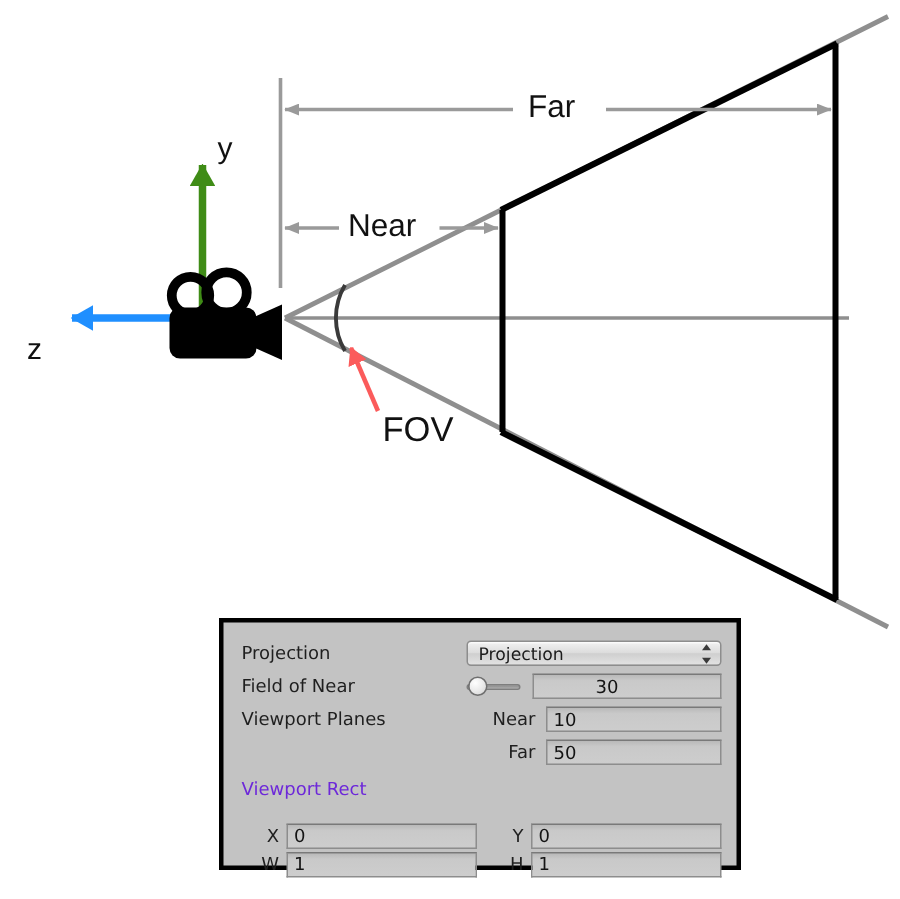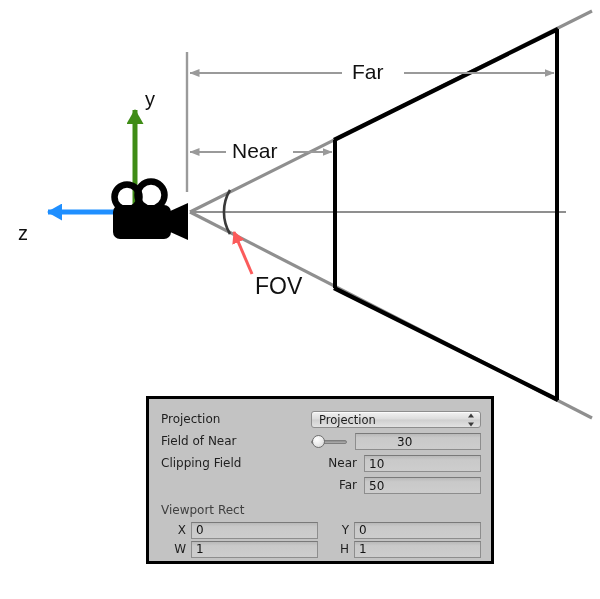--- a/index.html
+++ b/index.html
@@ -26,21 +26,21 @@
     position: absolute;
     left: 0; top: 0;
     width: 600px;
     height: 599px;
   }
 
   
   .inspector-panel {
     position: absolute;
     left: 146px;
-    top: 396px;
+    top: 412px;
     width: 348px;
     height: 168px;
     box-sizing: border-box;
     background: #c3c3c3;
     border: 3px solid #000000;
     padding: 10px 10px 8px 12px;
     font-family: "DejaVu Sans", sans-serif;
     font-size: 11.5px;
     color: #222222;
   }
@@ -149,23 +149,23 @@
     color: #1f1f1f;
     text-align: right;
     line-height: 17px;
     white-space: nowrap;
   }
 
   .clip-sub { width: 46px; flex: 0 0 46px; padding-right: 7px; }
 
   .section-title {
     font-size: 12px;
-    color: #404040;
+    color: #6d28d9;
     margin-top: 7px;
-    margin-bottom: 4px;
+    margin-bottom: 15px;
     line-height: 14px;
   }
 
   .rect-row {
     display: flex;
     align-items: center;
     height: 18px;
     margin-bottom: 1px;
   }
   .rect-key {
@@ -280,21 +280,21 @@
       <div class="slider-wrap">
         <div class="slider-track"></div>
         <div class="slider-knob" id="fov-knob" style="left: 20%;"></div>
       </div>
       <div class="field num-small">
         <span>30</span>
       </div>
     </div>
 
     <div class="row">
-      <div class="row-label">Clipping Field</div>
+      <div class="row-label">Viewport Planes</div>
       <div class="sub-label clip-sub">Near</div>
       <div class="field" style="flex:1 1 auto;align-items:center;">
         <span>10</span>
       </div>
     </div>
 
     <div class="row">
       <div class="row-label"></div>
       <div class="sub-label clip-sub">Far</div>
       <div class="field" style="flex:1 1 auto;">

